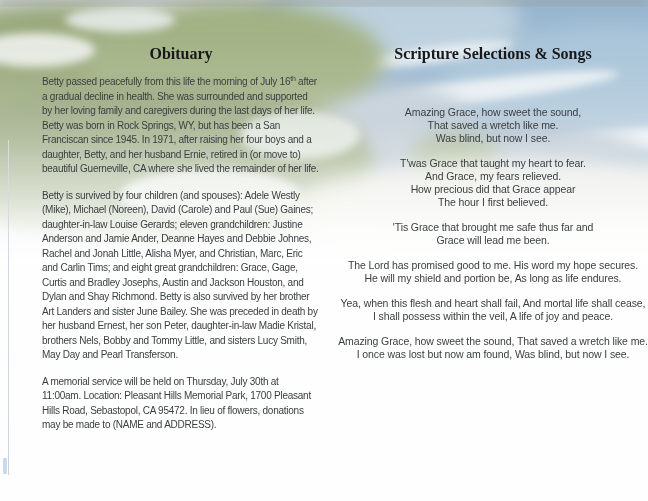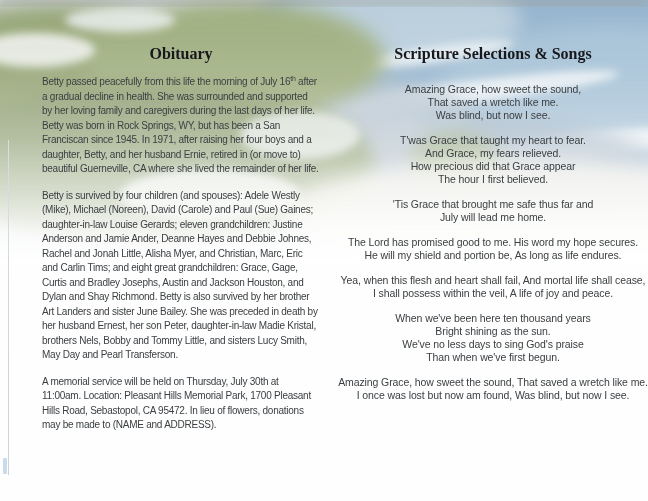--- a/index.html
+++ b/index.html
@@ -43,21 +43,21 @@
   .col-left{left:42px;width:278px;}
   .col-right{left:337px;width:312px;text-align:center;}
   .col h1{
     font-family:"Liberation Serif", serif;
     font-weight:bold;
     font-size:16px;line-height:18px;
     color:#17181c;text-align:center;
     margin:0;
   }
   .col-left h1{margin-bottom:12px;}
-  .col-right h1{margin-bottom:20px;text-align:center;}
+  .col-right h1{margin-bottom:43px;text-align:center;}
   .obit-para{
     font-size:10px;line-height:14.5px;letter-spacing:-0.25px;
     margin:0 0 12px 0;text-align:left;
   }
   .obit-para sup{font-size:7px;line-height:0;}
   .misspelled{
     text-decoration-style:wavy;
     text-decoration-color:#d9534a;
     text-decoration-thickness:1px;
     text-underline-offset:2px;
@@ -148,35 +148,29 @@
           <div class="stanza-line">Was blind, but now I see.</div>
         </div>
         <div class="stanza">
           <div class="stanza-line">T'was Grace that taught my heart to fear.</div>
           <div class="stanza-line">And Grace, my fears relieved.</div>
           <div class="stanza-line">How precious did that Grace appear</div>
           <div class="stanza-line">The hour I first believed.</div>
         </div>
         <div class="stanza">
           <div class="stanza-line">'Tis Grace that brought me safe thus far and</div>
-          <div class="stanza-line">July will lead me home.</div>
+          <div class="stanza-line">Grace will lead me been.</div>
         </div>
         <div class="stanza">
           <div class="stanza-line">The Lord has promised good to me. His word my hope secures.</div>
           <div class="stanza-line">He will my shield and portion be, As long as life endures.</div>
         </div>
         <div class="stanza">
           <div class="stanza-line">Yea, when this flesh and heart shall fail, And mortal life shall cease,</div>
           <div class="stanza-line">I shall possess within the veil, A life of joy and peace.</div>
-        </div>
-        <div class="stanza">
-          <div class="stanza-line">When we've been here ten thousand years</div>
-          <div class="stanza-line">Bright shining as the sun.</div>
-          <div class="stanza-line">We've no less days to sing God's praise</div>
-          <div class="stanza-line">Than when we've first begun.</div>
         </div>
         <div class="stanza">
           <div class="stanza-line">Amazing Grace, how sweet the sound, That saved a wretch like me.</div>
           <div class="stanza-line">I once was lost but now am found, Was blind, but now I see.</div>
         </div>
       </div>
   </div>
 
 </div>
 

